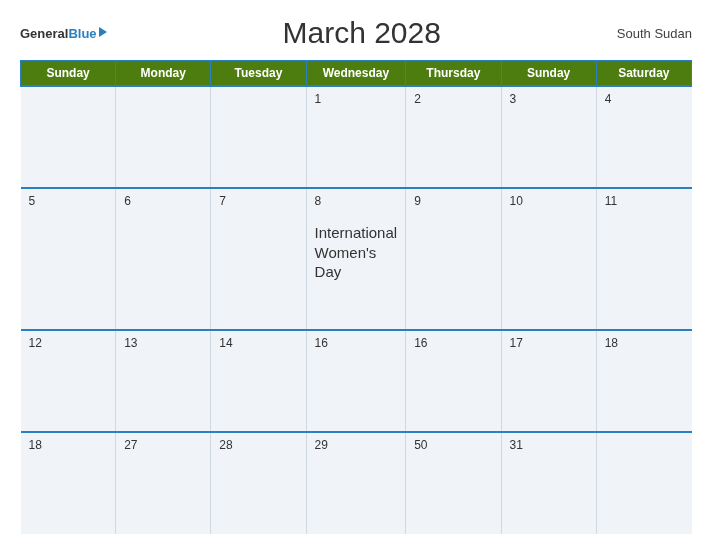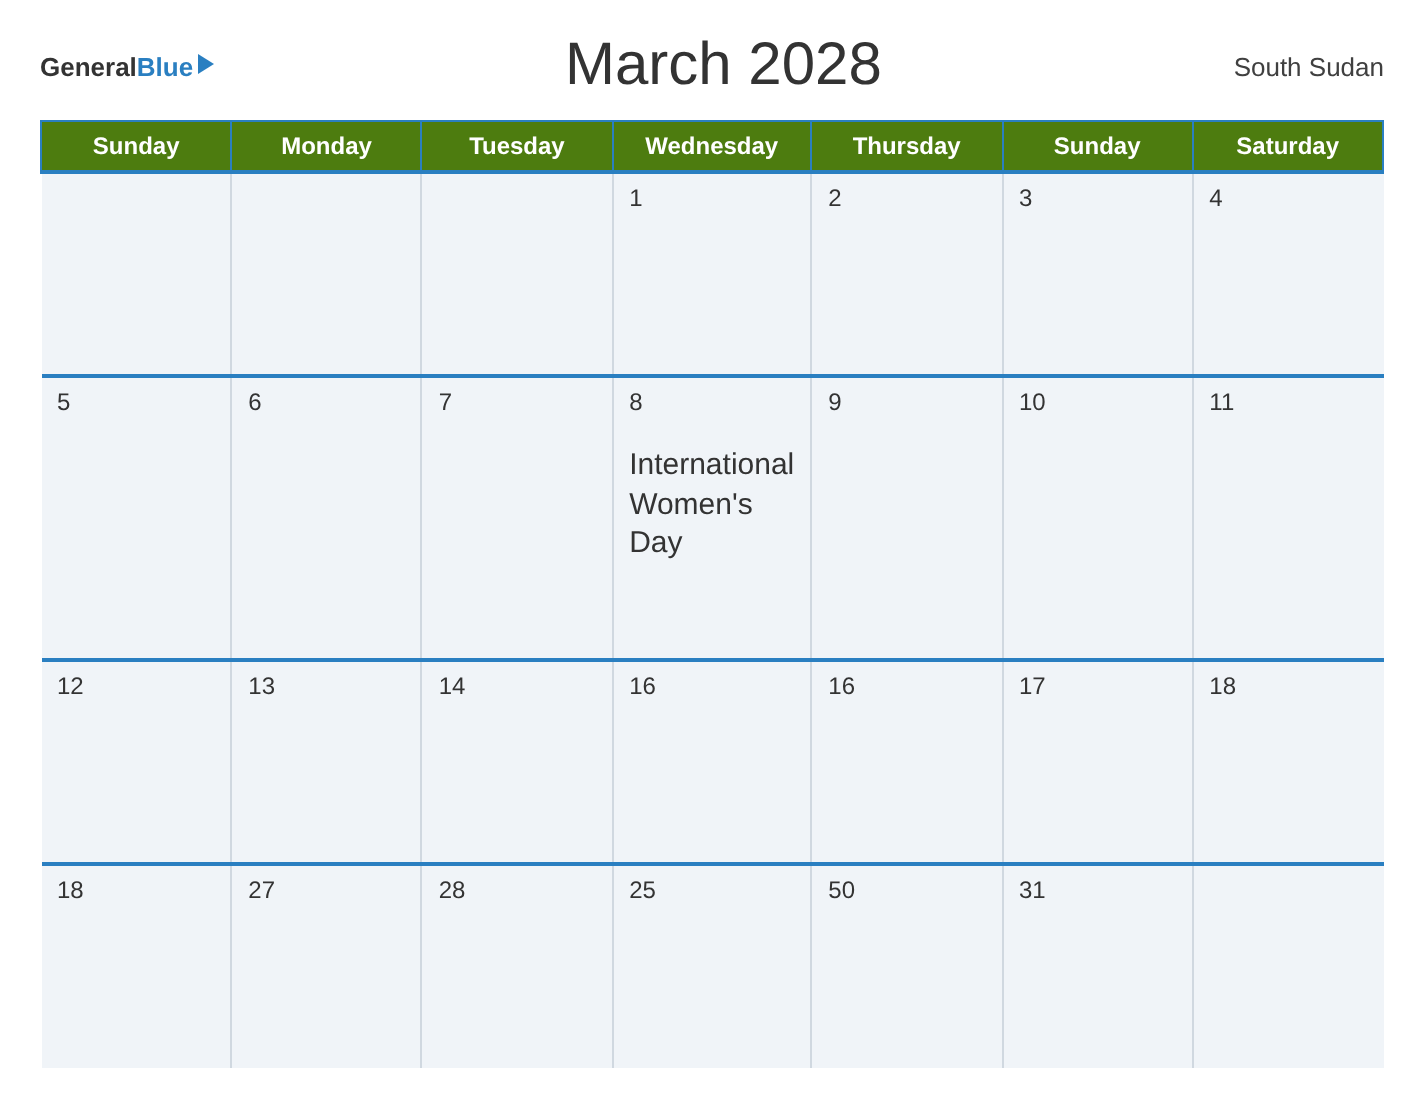--- a/index.html
+++ b/index.html
@@ -215,21 +215,21 @@
           <td>
             <span class="day-number">18</span>
           </td>
           <td>
             <span class="day-number">27</span>
           </td>
           <td>
             <span class="day-number">28</span>
           </td>
           <td>
-            <span class="day-number">25</span>
+            <span class="day-number">29</span>
           </td>
           <td>
             <span class="day-number">50</span>
           </td>
           <td>
             <span class="day-number">31</span>
           </td>
           <td></td>
         </tr>
       </tbody>

